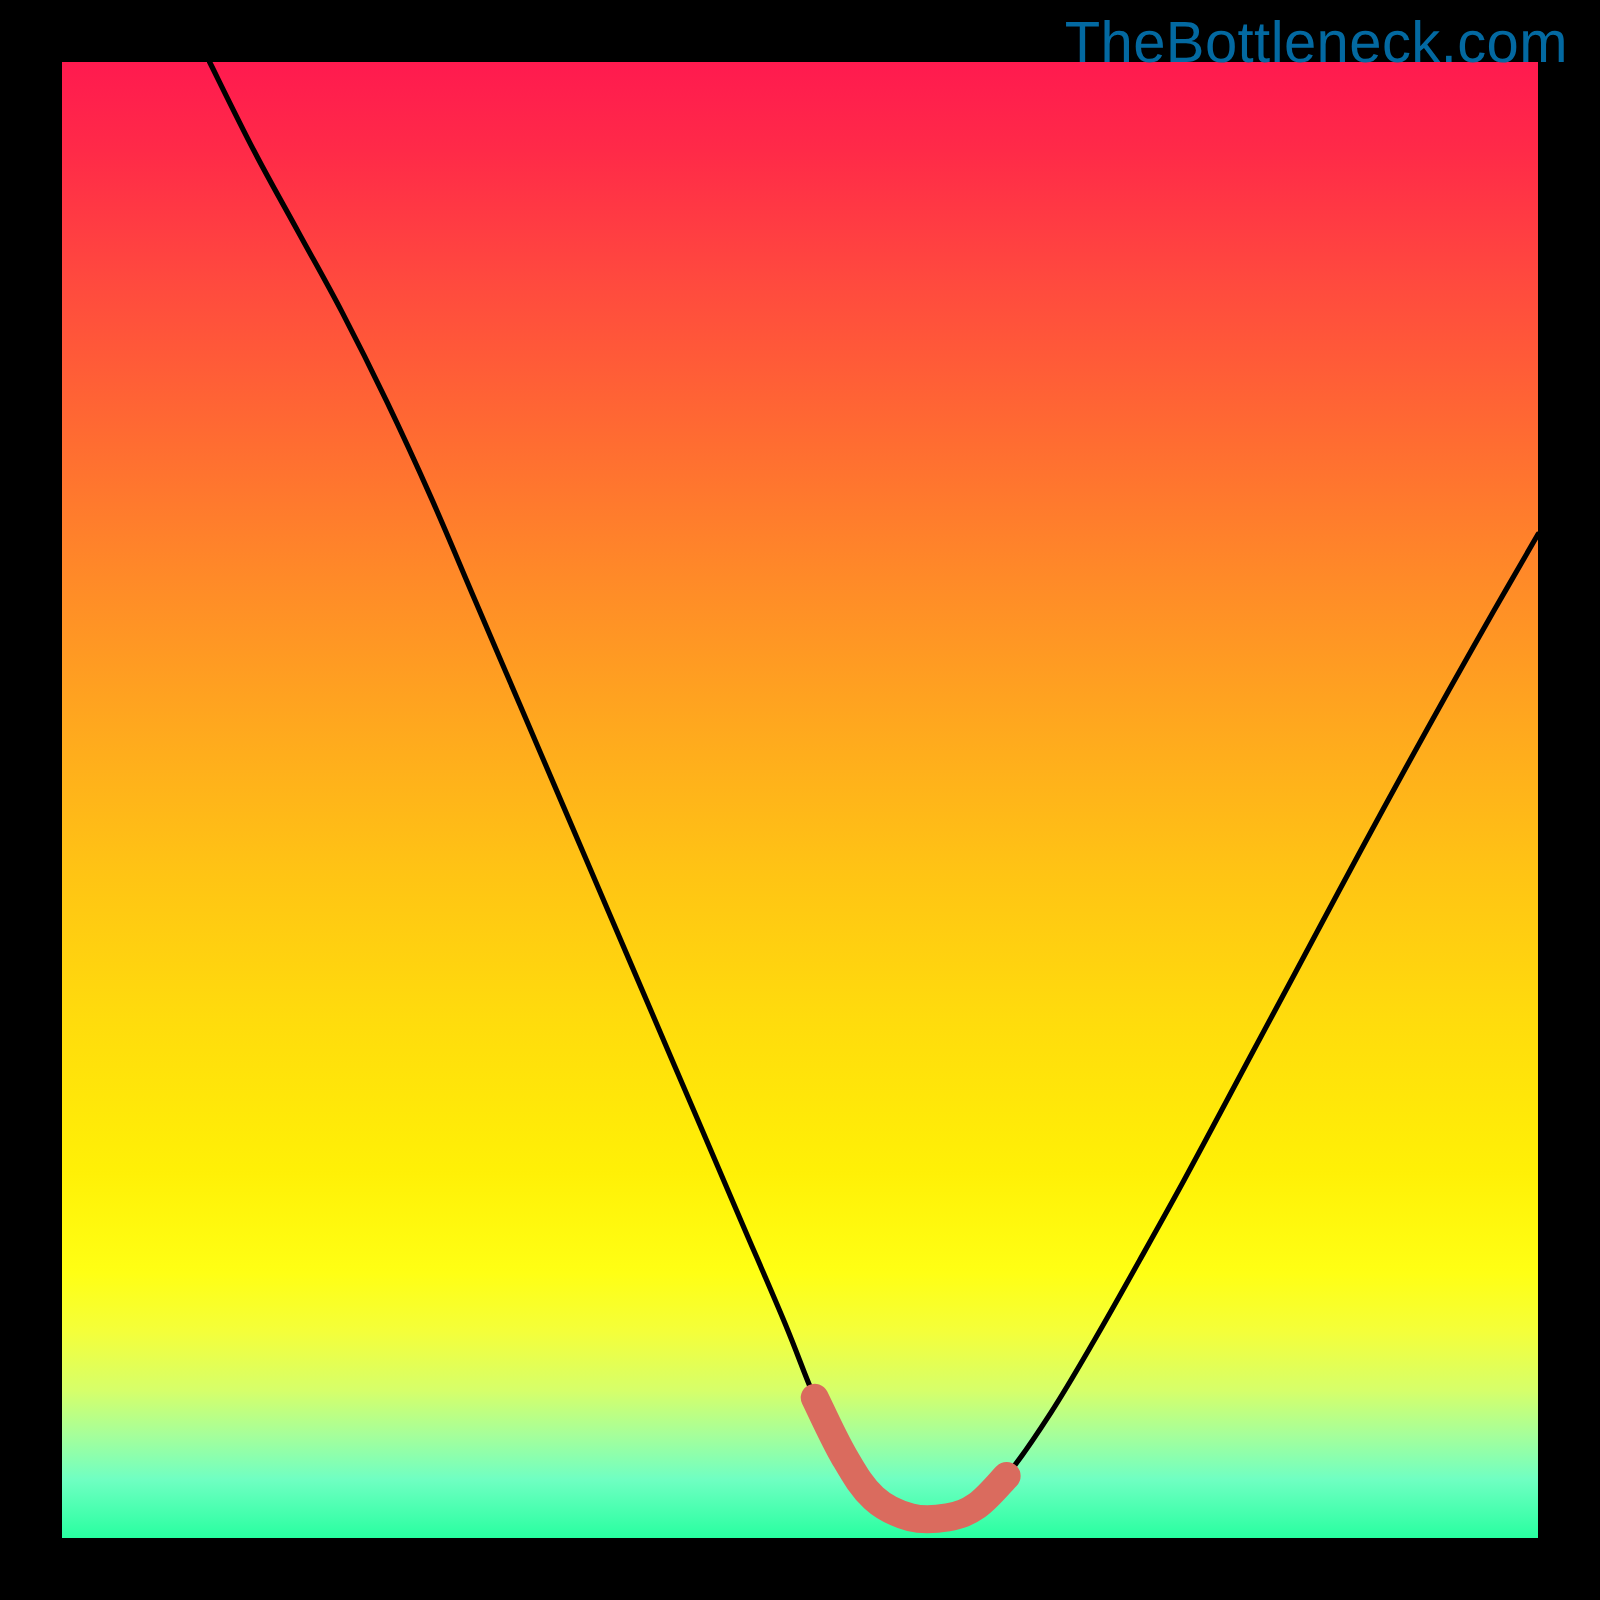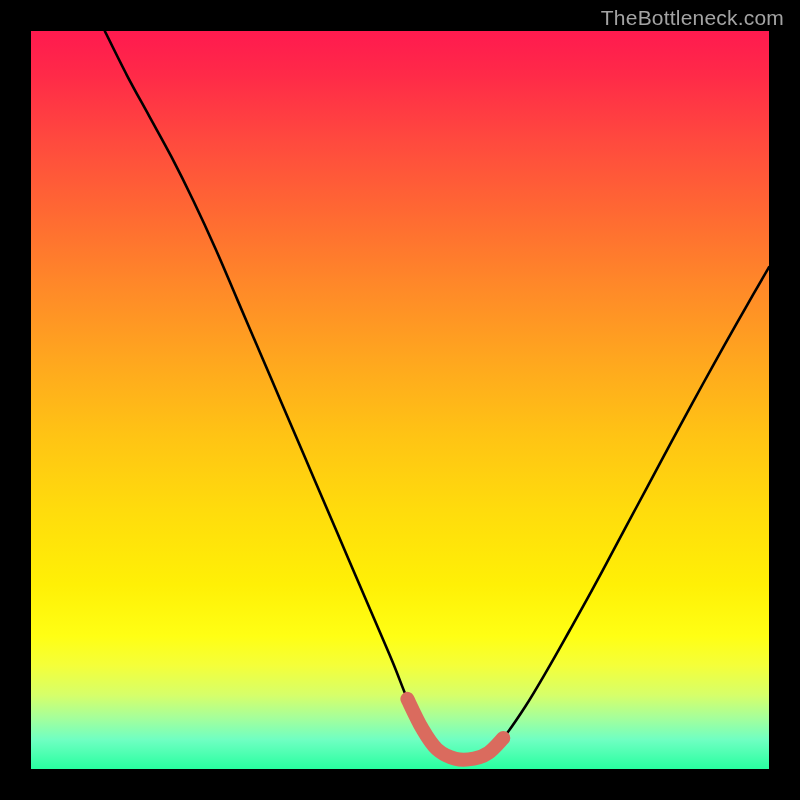--- a/index.html
+++ b/index.html
@@ -32,22 +32,22 @@
       #a6ff9a 93%,
       #70ffc2 96%,
       #28ffa0 100%
     );
   }
   .watermark {
     position: absolute;
     top: 6px;
     right: 16px;
     font-family: Arial, Helvetica, sans-serif;
-    font-size: 21px;
-    color: #a3a3a3;
+    font-size: 29px;
+    color: #0369a1;
     letter-spacing: 0.2px;
     font-weight: 500;
     user-select: none;
   }
   svg.curve {
     position: absolute;
     left: 0;
     top: 0;
     width: 738px;
     height: 738px;

